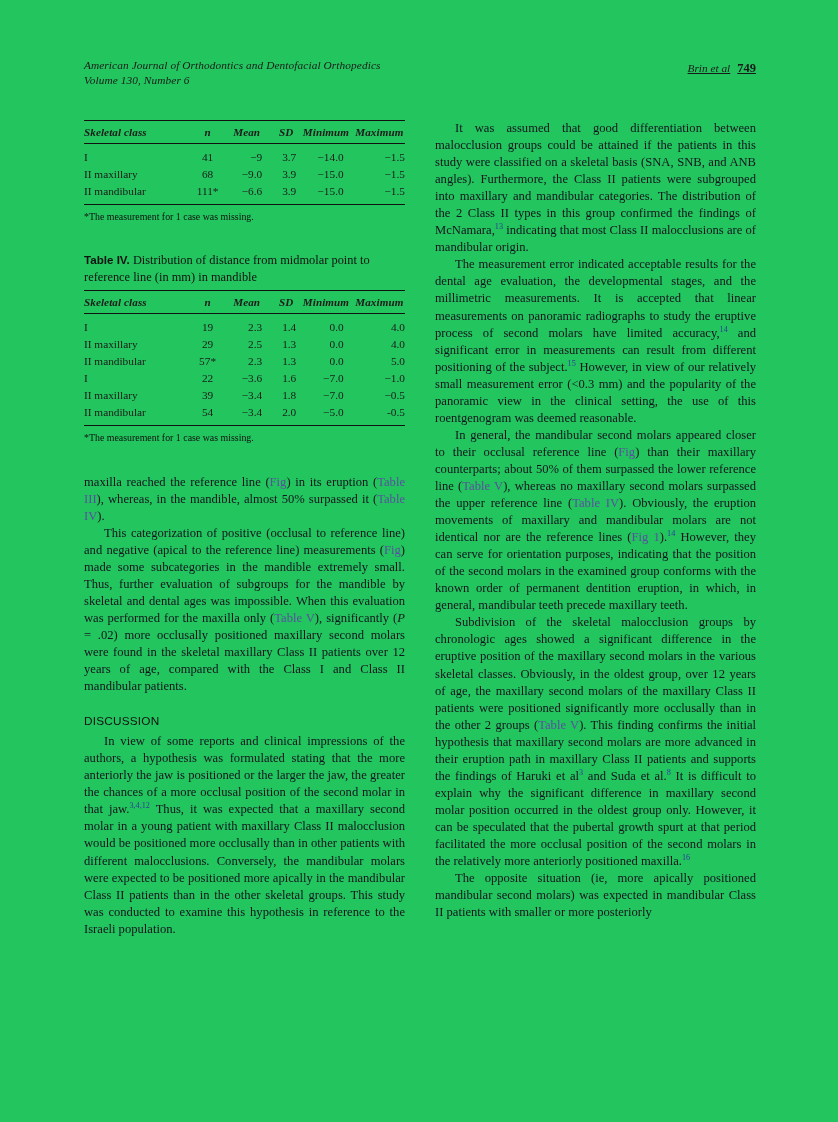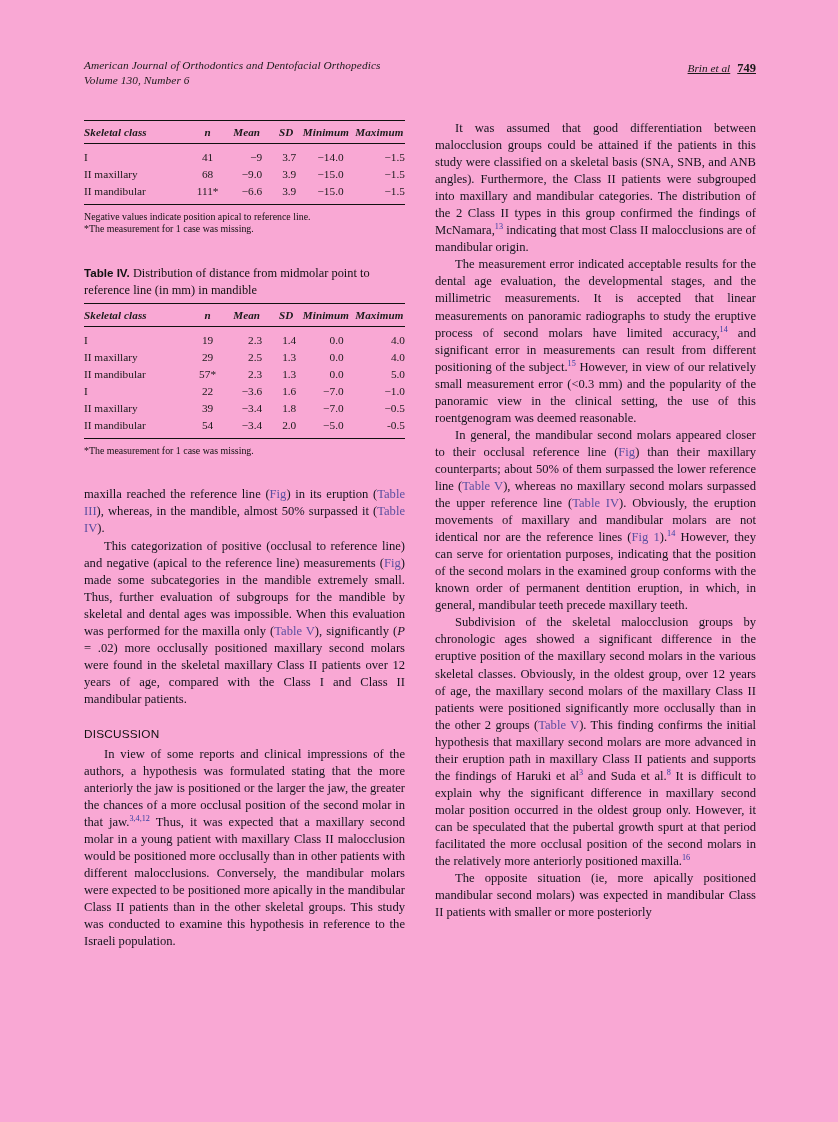--- a/index.html
+++ b/index.html
@@ -8,21 +8,21 @@
     background: #ffffff;
   }
   body {
     font-family: "Liberation Serif", serif;
     color: #1a1a1a;
   }
   .page {
     position: relative;
     width: 838px;
     height: 1122px;
-    background: #f9a8d4;
+    background: #22c55e;
     overflow: hidden;
     box-sizing: border-box;
     padding-left: 12px;
   }
 
   
   .runhead {
     position: absolute;
     left: 84px;
     top: 58px;
@@ -204,21 +204,20 @@
               <td class="c-class">II mandibular</td>
               <td class="c-n">111*</td>
               <td class="c-mean">−6.6</td>
               <td class="c-sd">3.9</td>
               <td class="c-min">−15.0</td>
               <td class="c-max">−1.5</td>
             </tr>
           </tbody>
         </table>
         <div class="table-notes">
-          <div>Negative values indicate position apical to reference line.</div>
           <div>*The measurement for 1 case was missing.</div>
         </div>
       </div>
 
       <div class="gap"></div>
 
       <div class="table-block">
         <div class="table-caption">
           <span class="tlabel">Table IV.</span>
           <span>Distribution of distance from midmolar point to reference line (in mm) in mandible</span>

